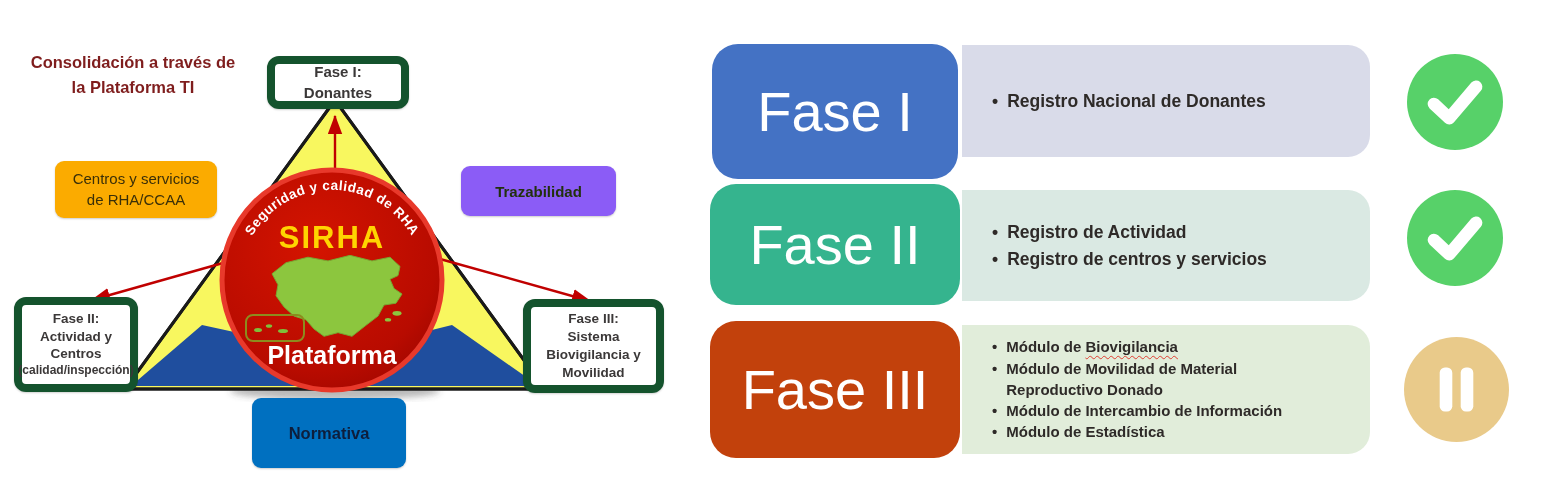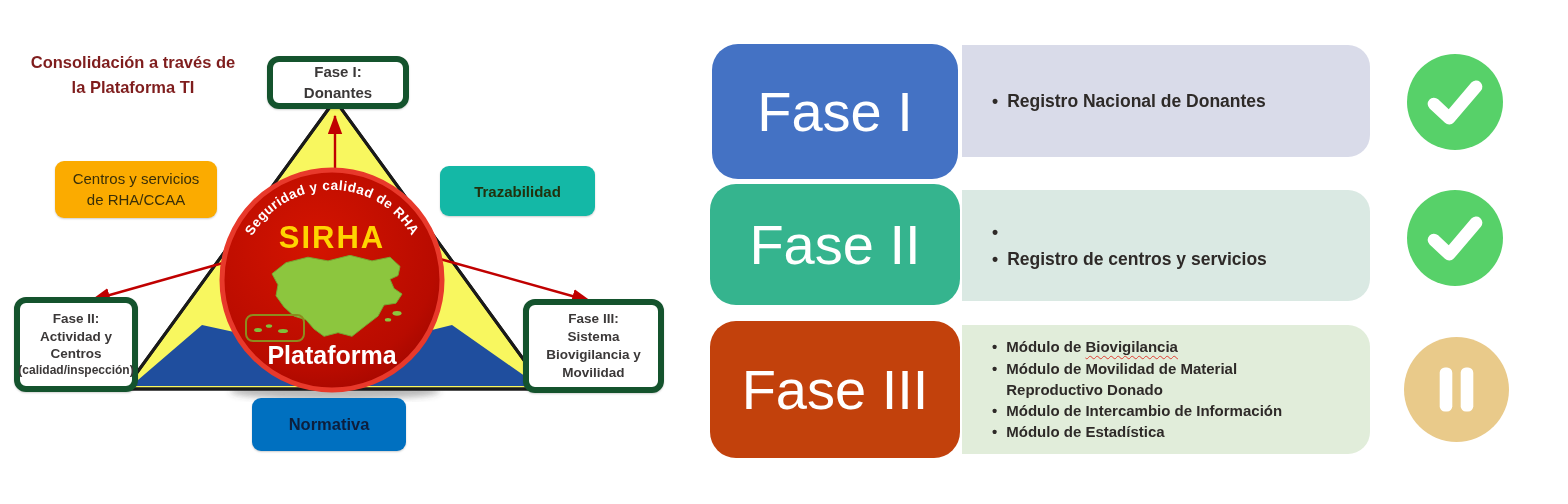--- a/index.html
+++ b/index.html
@@ -7,37 +7,37 @@
     position:relative;width:1568px;height:504px;background:#ffffff;overflow:hidden;
     font-family:"Liberation Sans", sans-serif;
   }
   
   .diagram-svg{position:absolute;left:0;top:0;z-index:1;}
   .lbl{position:absolute;z-index:2;display:flex;flex-direction:column;align-items:center;justify-content:center;text-align:center;box-sizing:border-box;}
   .title{
     left:20px;top:50px;width:226px;color:#7f1d1d;font-weight:bold;font-size:16.5px;line-height:1.5;
   }
   .redbox{
-    background:#ffffff;border:6px solid #14532d;border-radius:12px;color:#3B3838;font-weight:bold;
+    background:#ffffff;border:8px solid #14532d;border-radius:12px;color:#3B3838;font-weight:bold;
     box-shadow:0 1px 2px rgba(0,0,0,0.18);
   }
   .fase1-box{left:267px;top:56px;width:142px;height:53px;font-size:15px;line-height:1.35;}
   .fase2-box{left:14px;top:297px;width:124px;height:95px;font-size:13.5px;line-height:1.32;}
   .fase3-box{left:523px;top:299px;width:141px;height:94px;font-size:13.5px;line-height:1.32;}
   .small-line{font-size:12px;}
   .centros-box{
     left:55px;top:161px;width:162px;height:57px;background:#FBAB00;border-radius:9px;
     color:#3A2F08;font-weight:normal;font-size:15px;line-height:1.35;box-shadow:0 1px 2px rgba(0,0,0,0.2);
   }
   .traza-box{
-    left:440px;top:166px;width:155px;height:50px;background:#14b8a6;border-radius:9px;
+    left:461px;top:166px;width:155px;height:50px;background:#8b5cf6;border-radius:9px;
     color:#22310D;font-weight:bold;font-size:15px;box-shadow:0 1px 2px rgba(0,0,0,0.2);
   }
   .normativa-box{
-    left:252px;top:398px;width:154px;height:53px;background:#0070C0;border-radius:9px;
+    left:252px;top:398px;width:154px;height:70px;background:#0070C0;border-radius:9px;
     color:#0D1E3C;font-weight:bold;font-size:16.5px;box-shadow:0 1px 2px rgba(0,0,0,0.2);
   }
   
   .pill{
     position:absolute;z-index:2;display:flex;align-items:center;justify-content:center;
     color:#ffffff;font-weight:400;border-radius:26px;
   }
   .pill-1{left:712px;top:33px;width:246px;height:135px;background:#4472C4;font-size:56px;margin-top:11px;}
   .pill-2{left:710px;top:184px;width:250px;height:121px;background:#35B48E;font-size:56px;}
   .pill-3{left:710px;top:321px;width:250px;height:137px;background:#c2410c;font-size:56px;}
@@ -169,20 +169,21 @@
     <circle cx="50" cy="50" r="50" fill="#57D169"></circle>
     <path d="M28,52 L44,67 L72,34" fill="none" stroke="#ffffff" stroke-width="13" stroke-linecap="round" stroke-linejoin="round"></path>
   </svg>
 
   <div class="pill pill-2">
     <span>Fase II</span>
   </div>
   <div class="panel panel-2">
     <div class="bullet">
       <span class="dot">•</span>
+      <span class="txt">Registro de Actividad</span>
     </div>
     <div class="bullet">
       <span class="dot">•</span>
       <span class="txt">Registro de centros y servicios</span>
     </div>
   </div>
   <svg class="status status-2" width="96" height="96" viewBox="0 0 100 100">
     <circle cx="50" cy="50" r="50" fill="#57D169"></circle>
     <path d="M28,52 L44,67 L72,34" fill="none" stroke="#ffffff" stroke-width="13" stroke-linecap="round" stroke-linejoin="round"></path>
   </svg>

